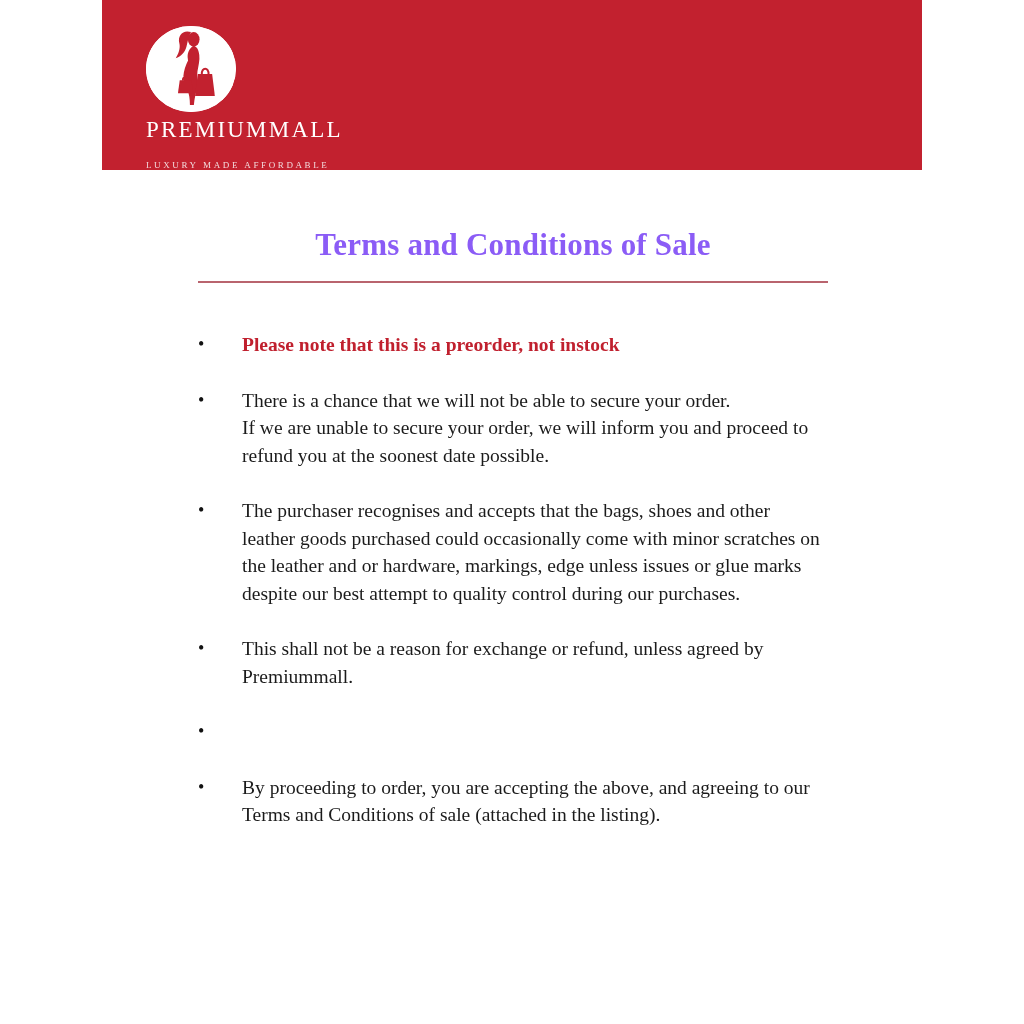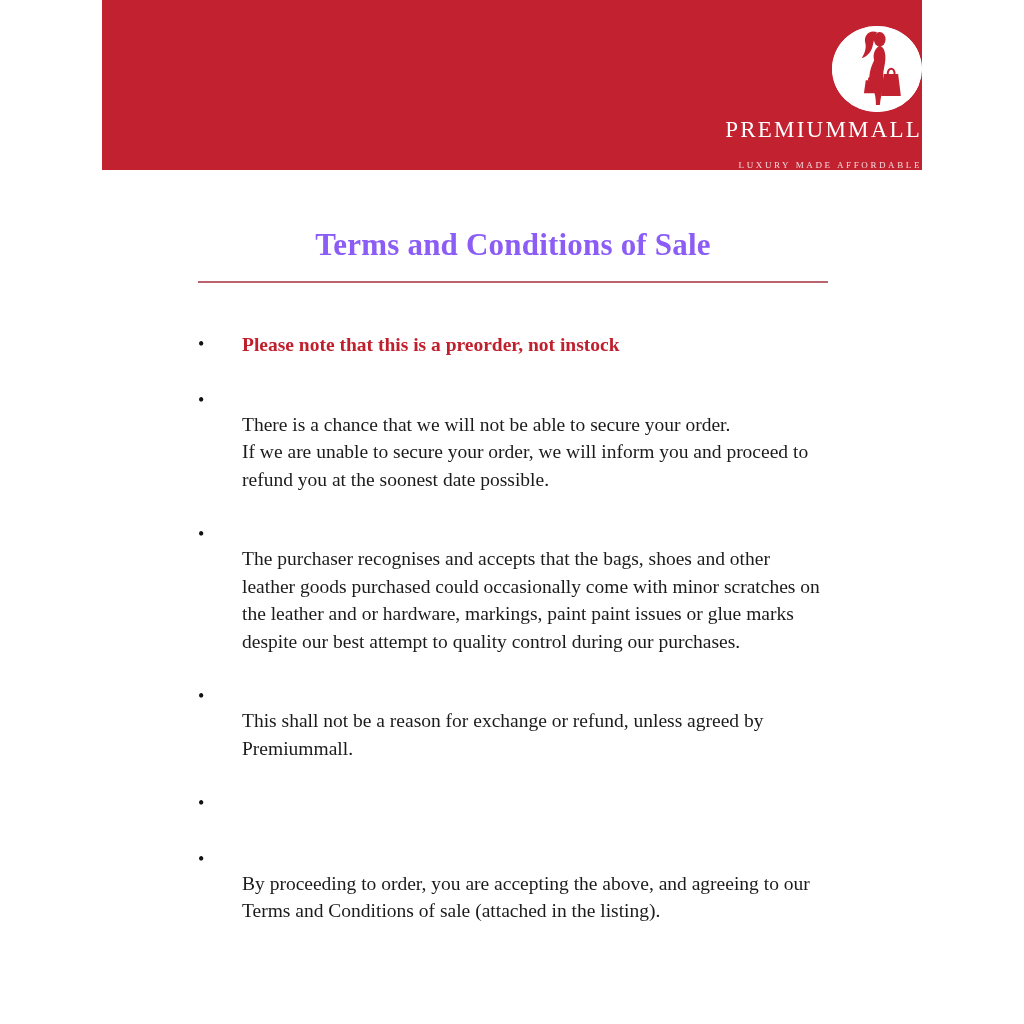--- a/index.html
+++ b/index.html
@@ -14,21 +14,21 @@
     width: 1024px; height: 1024px;
     background: #ffffff;
     font-family: "Liberation Serif", "DejaVu Serif", serif;
     overflow: hidden;
   }
   
   .banner {
     width: 820px; height: 170px;
     margin: 0 auto;
     background: var(--brand-red);
-    display: flex; flex-direction: column; align-items: flex-end;
+    display: flex; flex-direction: column; align-items: flex-start; padding-left: 44px;
   }
   .logo-circle {
     width: 90px; height: 90px;
     margin-top: 26px;
     border-radius: 50%;
     background: #ffffff;
     display: flex; align-items: center; justify-content: center;
     overflow: hidden;
   }
   .logo-circle svg { width: 90px; height: 90px; display: block; }
@@ -84,21 +84,21 @@
     width: 44px;
     font-size: 18px;
     color: #111;
   }
   .text-block { flex: 1 1 auto; }
   .item-heading {
     color: var(--accent-red);
     font-weight: bold;
     white-space: pre-line;
   }
-  .item-body { white-space: pre-line; margin-top: 24px; }
+  .item-body { white-space: pre-line; }
 </style>
 </head>
 <body>
 
 <header class="banner">
   <div class="logo-circle">
     <svg viewBox="0 0 100 100" aria-hidden="true">
       <circle cx="50" cy="50" r="50" fill="#ffffff"></circle>
       <g fill="#C2212F">
 
@@ -151,21 +151,21 @@
 refund you at the soonest date possible.</div>
     </div>
   </li>
 
   <li>
     <span class="bullet">•</span>
     <div class="text-block">
 
       <div class="item-body">The purchaser recognises and accepts that the bags, shoes and other
 leather goods purchased could occasionally come with minor scratches on
-the leather and or hardware, markings, paint paint issues or glue marks
+the leather and or hardware, markings, edge unless issues or glue marks
 despite our best attempt to quality control during our purchases.</div>
     </div>
   </li>
 
   <li>
     <span class="bullet">•</span>
     <div class="text-block">
 
       <div class="item-body">This shall not be a reason for exchange or refund, unless agreed by
 Premiummall.</div>

